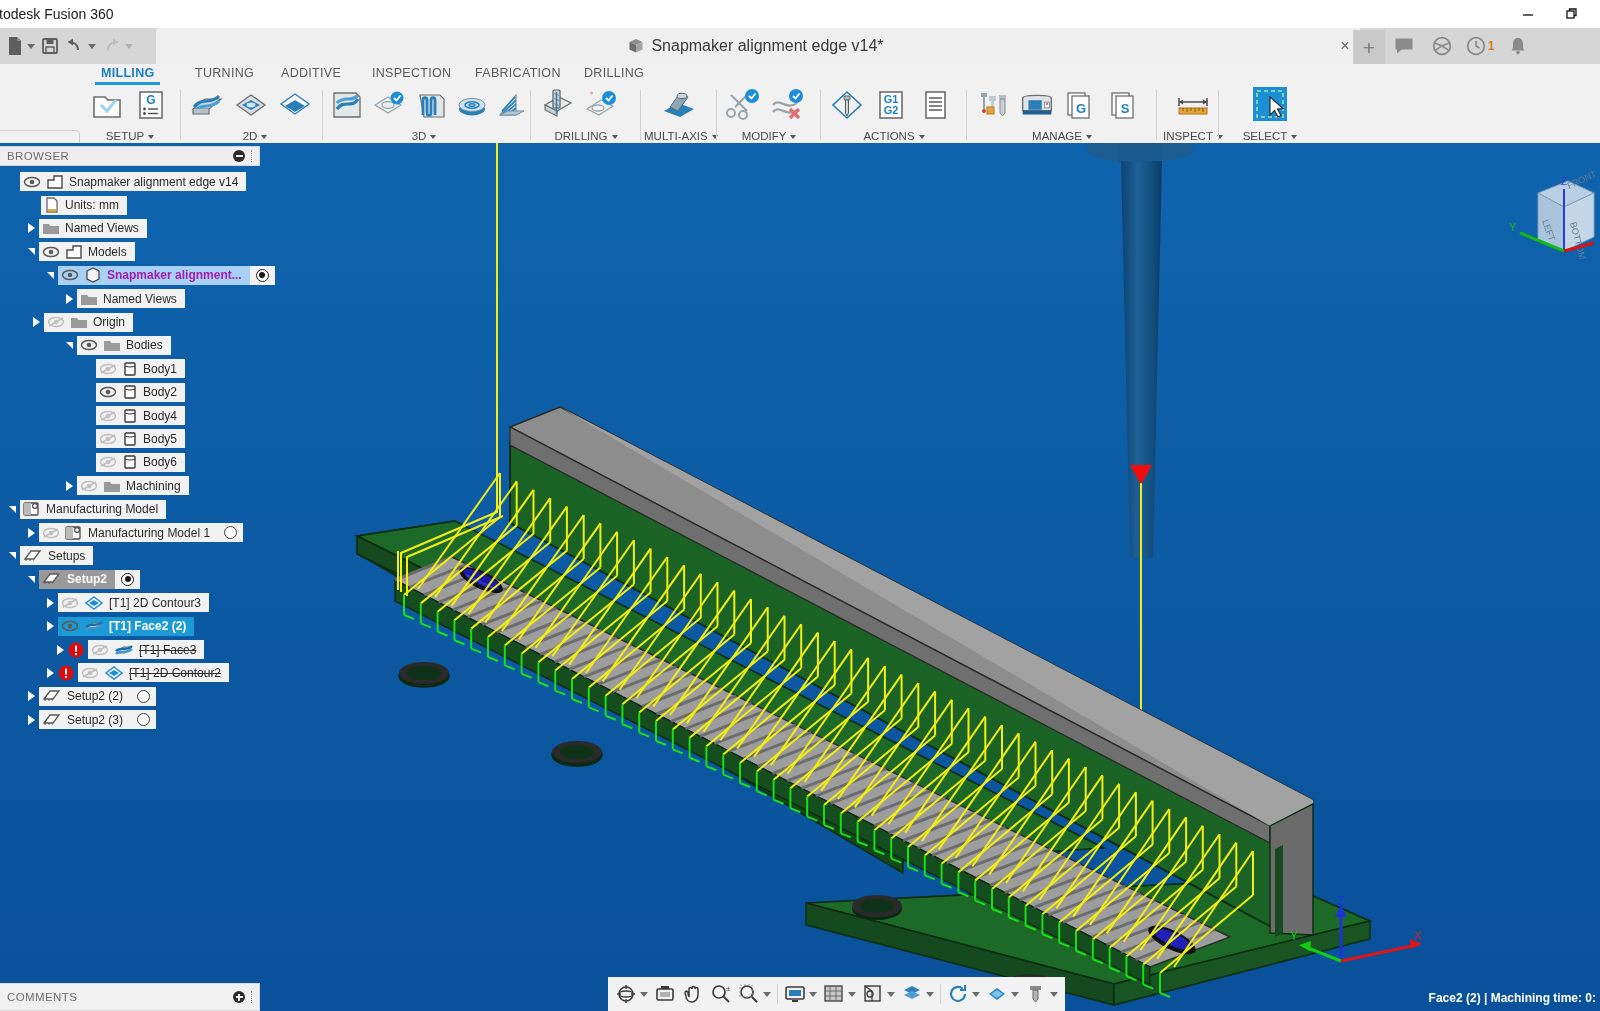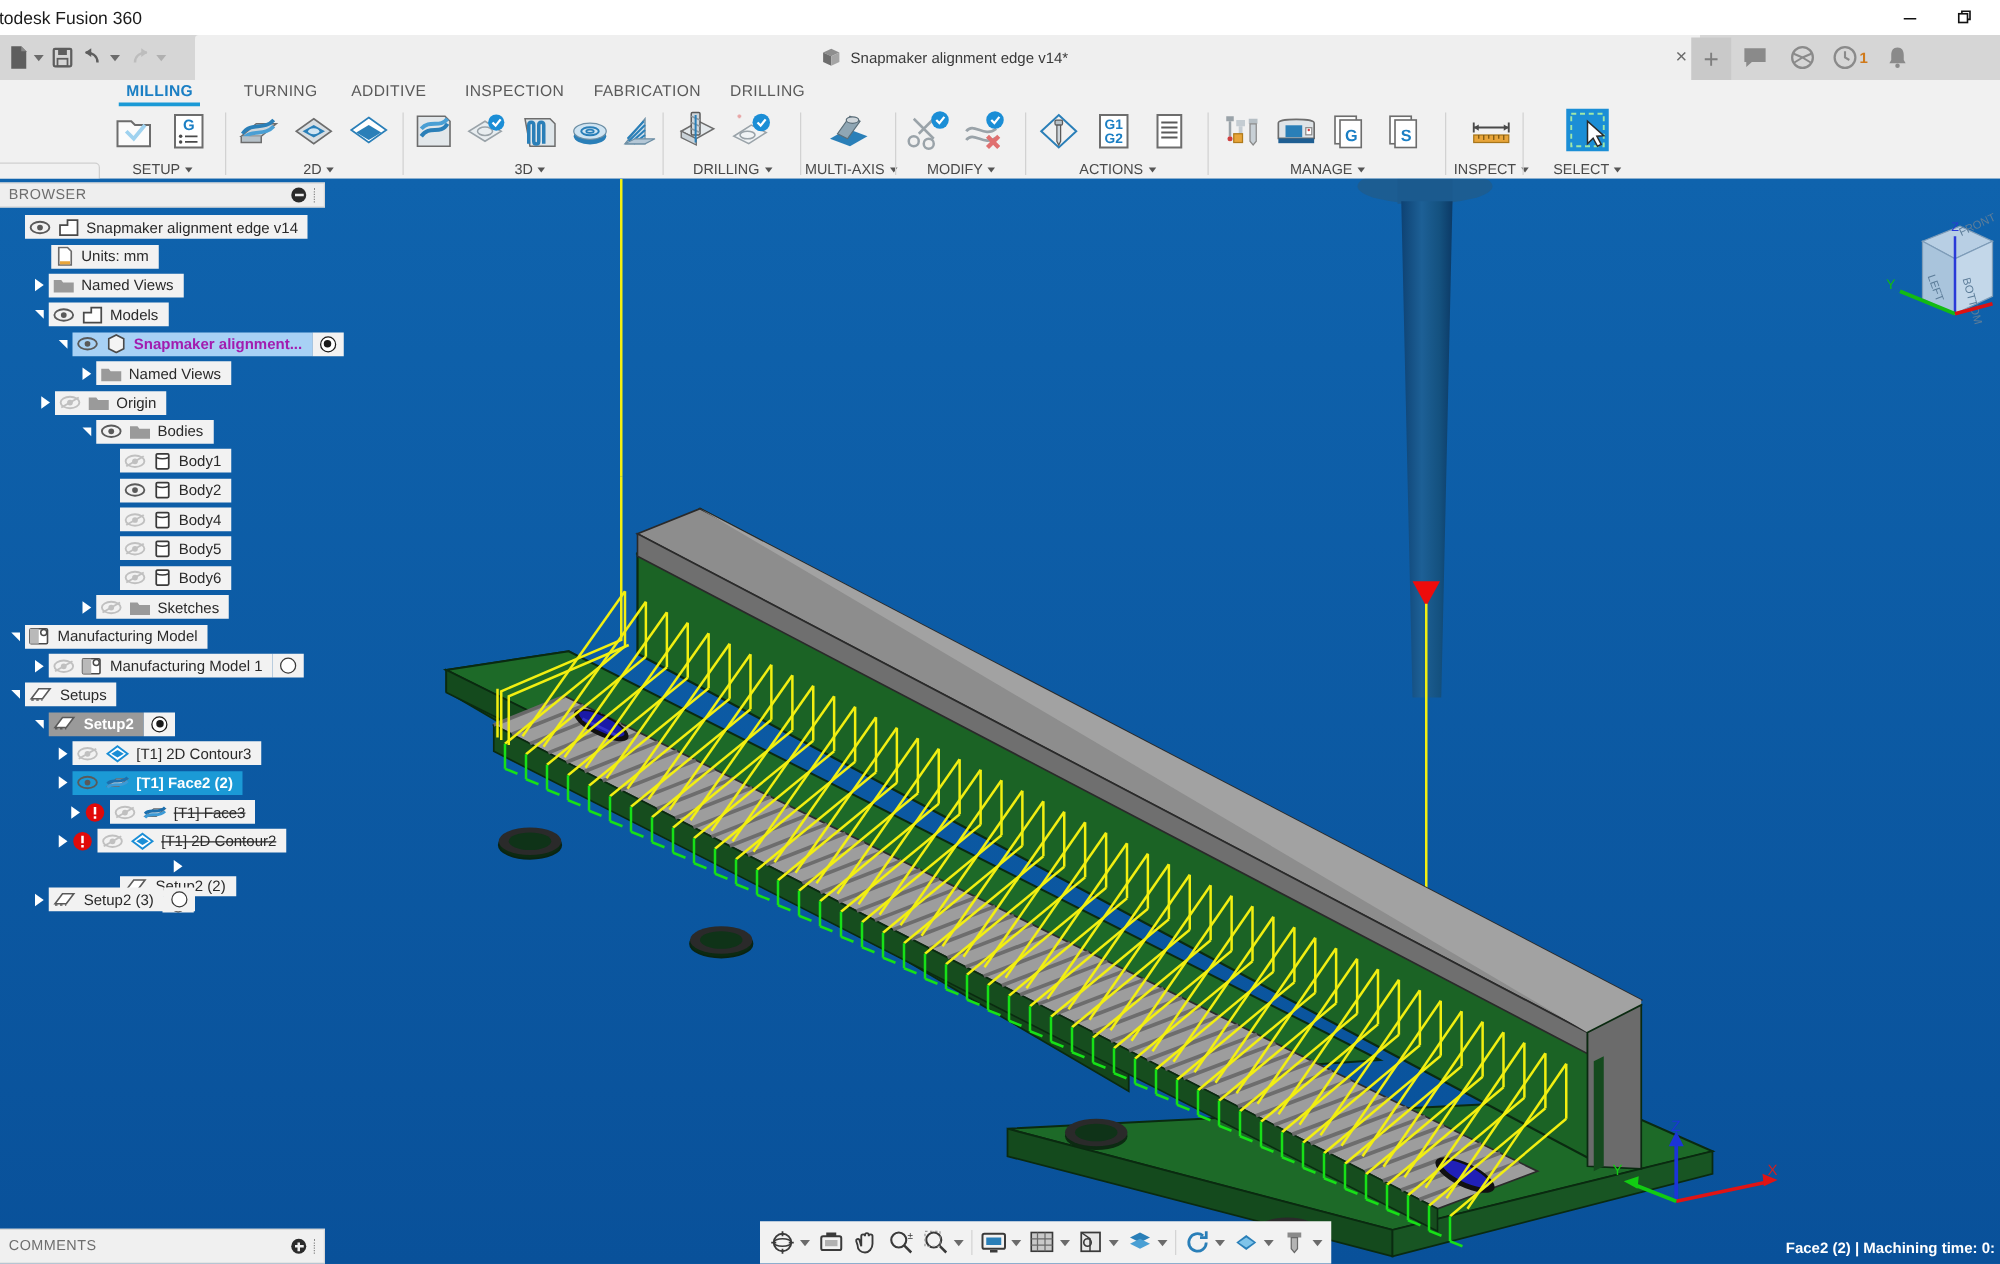--- a/index.html
+++ b/index.html
@@ -36,21 +36,21 @@
   .qat-item { display: flex; align-items: center; height: 28px; padding: 0 2px; }
   .caret { width: 0; height: 0; border-left: 4px solid transparent; border-right: 4px solid transparent;
            border-top: 5px solid #6b6b6b; margin-left: 3px; }
   .caret.dim { border-top-color: #b0b0b0; }
 
   .doc-tab {
     position: absolute; left: 156px; top: 0; width: 1200px; height: 36px;
     background: #efefef; display: flex; align-items: center; justify-content: center; gap: 7px;
     border-top-left-radius: 3px;
   }
-  .doc-tab .tab-label { font-size: 12px; color: #3a3a3a; white-space: nowrap; }
+  .doc-tab .tab-label { font-size: 16px; color: #3a3a3a; white-space: nowrap; }
   .tab-close {
     position: absolute; left: 1330px; top: 0; width: 30px; height: 36px;
     display: flex; align-items: center; justify-content: center;
     font-size: 16px; color: #6a6a6a; background: #efefef;
   }
   .tab-plus {
     position: absolute; left: 1353px; top: 2px; width: 32px; height: 34px;
     background: #c9c9c9; display: flex; align-items: center; justify-content: center;
     font-size: 21px; color: #7e7e7e; line-height: 1;
   }
@@ -1152,21 +1152,21 @@
         </span>
         <span class="chip">
           <svg width="18" height="14" viewBox="0 0 18 14">
             <ellipse cx="9" cy="7" rx="7.5" ry="4.6" fill="none" stroke="#c0c0c0" stroke-width="1.5"></ellipse>
             <circle cx="9" cy="7" r="2.3" fill="#c0c0c0"></circle>
             <line x1="2" y1="11" x2="16" y2="3" stroke="#c0c0c0" stroke-width="1.6"></line>
           </svg>
           <svg width="18" height="14" viewBox="0 0 18 14">
             <path d="M1 3 h6 l1.5 2 H17 v8 H1 Z" fill="#9a9a9a"></path>
           </svg>
-          <span class="label">Sketches</span>
+          <span class="label">Machining</span>
         </span>
       </div>
       <div class="row" style="padding-left: 4px;">
         <span class="tri-slot">
           <span class="arrow-d"></span>
         </span>
         <span class="chip">
           <svg width="18" height="16" viewBox="0 0 18 16">
             <rect x="1" y="2" width="14" height="12" rx="1" fill="#fff" stroke="#4a4a4a" stroke-width="1.3"></rect>
             <rect x="1" y="2" width="7" height="12" fill="#b9b9b9"></rect>
@@ -1297,21 +1297,21 @@
             <circle cx="9" cy="7" r="2.3" fill="#c0c0c0"></circle>
             <line x1="2" y1="11" x2="16" y2="3" stroke="#c0c0c0" stroke-width="1.6"></line>
           </svg>
           <svg width="20" height="16" viewBox="0 0 20 16">
             <path d="M10 2 L18 8 L10 14 L2 8 Z" fill="#ffffff" stroke="#1b8ed6" stroke-width="1.5"></path>
             <path d="M10 5 L15 8 L10 11 L5 8 Z" fill="#1b8ed6"></path>
           </svg>
           <span class="label strike">[T1] 2D Contour2</span>
         </span>
       </div>
-      <div class="row" style="padding-left: 23px; flex-direction: column;">
+      <div class="row" style="padding-left: 23px;">
         <span class="tri-slot">
           <span class="arrow-r"></span>
         </span>
         <span class="chip">
           <svg width="20" height="16" viewBox="0 0 20 16">
             <path d="M2 11 L8 3 h9 l-6 8 Z" fill="#fff" stroke="#5a5a5a" stroke-width="1.3"></path>
             <path d="M2 12 h9" stroke="#5a5a5a" stroke-width="1.2" stroke-dasharray="2 2"></path>
           </svg>
           <span class="label">Setup2 (2)</span>
         </span>

